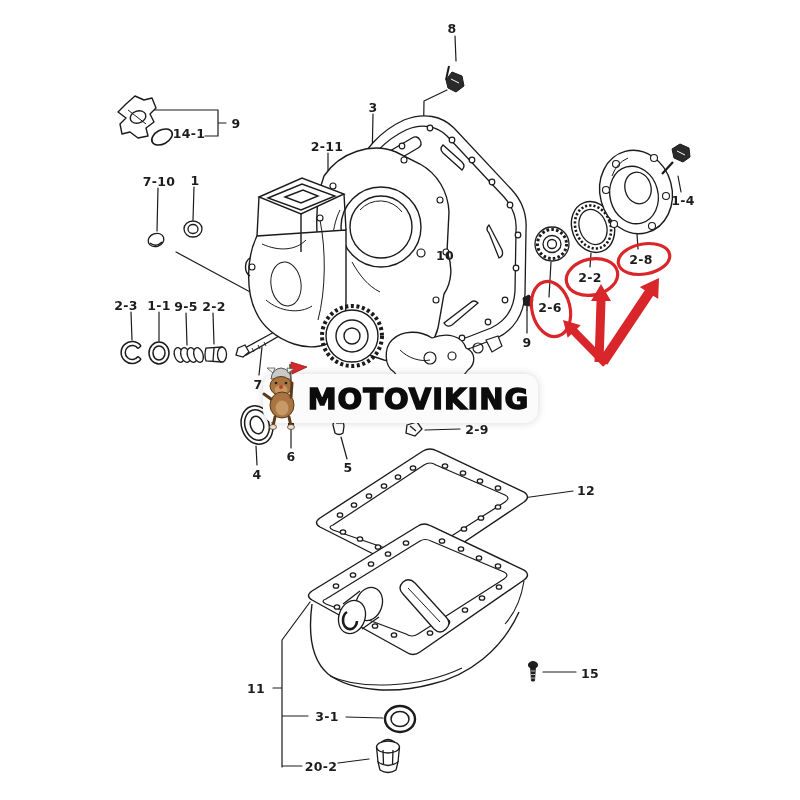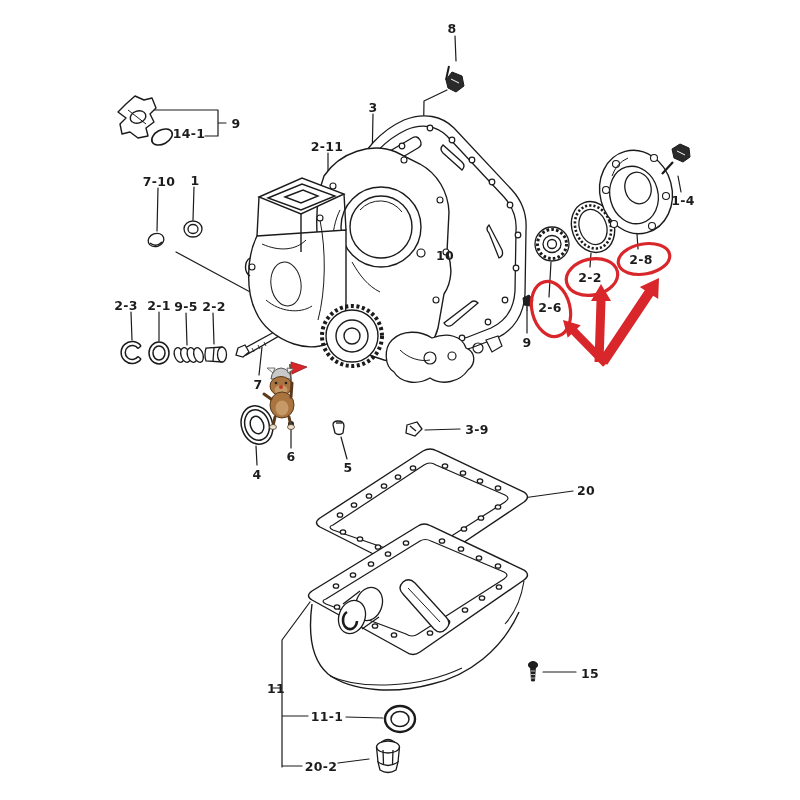--- a/index.html
+++ b/index.html
@@ -329,20 +329,23 @@
     <g>
       <ellipse cx="551" cy="309" rx="19" ry="28" transform="rotate(-14 551 309)" fill="none" stroke="#d9262b" stroke-width="3.2"></ellipse>
       <ellipse cx="592" cy="277" rx="26" ry="18" transform="rotate(-12 592 277)" fill="none" stroke="#d9262b" stroke-width="3.2"></ellipse>
       <ellipse cx="644" cy="259" rx="26" ry="15" transform="rotate(-10 644 259)" fill="none" stroke="#d9262b" stroke-width="3.2"></ellipse>
       <polygon points="603.1,366.8 608.9,361.2 577.1,328.7 580.7,325.2 563,320 567.7,337.8 571.3,334.3" fill="#d9262b"></polygon>
       <polygon points="594.5,362 603.5,362 605.5,301 611,301 601,284 591,301 596.5,301" fill="#d9262b"></polygon>
       <polygon points="598.8,359.2 607.2,364.8 653.2,295.8 658.2,299.1 659,278 639.8,286.9 644.8,290.2" fill="#d9262b"></polygon>
     </g>
   </svg>
 
+  <div class="brand-band">
+    <span class="brand-text">MOTOVIKING</span>
+  </div>
   <svg class="mascot" viewBox="0 0 50 72">
     <polygon points="30,3 46,8 31,15" fill="#d9262b" stroke="#8e1a1a" stroke-width="0.8"></polygon>
     <line x1="29" y1="5" x2="30" y2="24" stroke="#6b4a2a" stroke-width="1.8"></line>
     <path d="M10,20 Q11,10 20,9 Q29,10 30,20 Z" fill="#c9c9c9" stroke="#555555" stroke-width="1"></path>
     <polygon points="6,9 12,14 14,9" fill="#f2efe8" stroke="#555555" stroke-width="0.8"></polygon>
     <polygon points="33,10 27,14 26,9" fill="#f2efe8" stroke="#555555" stroke-width="0.8"></polygon>
     <ellipse cx="20" cy="27" rx="11" ry="9.5" fill="#a9743f" stroke="#5a3a1a" stroke-width="1"></ellipse>
     <ellipse cx="20" cy="31" rx="6.5" ry="4.8" fill="#c59a66" stroke="none"></ellipse>
     <circle cx="20" cy="28" r="2" fill="#c0392b"></circle>
     <circle cx="15" cy="24" r="1.3" fill="#222222"></circle>
@@ -363,26 +366,26 @@
   <span class="plabel" style="left:159px;top:181px">7-10</span>
   <span class="plabel" style="left:195px;top:180px">1</span>
   <span class="plabel" style="left:327px;top:146px">2-11</span>
   <span class="plabel" style="left:445px;top:255px">10</span>
   <span class="plabel" style="left:683px;top:200px">1-4</span>
   <span class="plabel" style="left:641px;top:259px">2-8</span>
   <span class="plabel" style="left:590px;top:277px">2-2</span>
   <span class="plabel" style="left:550px;top:307px">2-6</span>
   <span class="plabel" style="left:527px;top:342px">9</span>
   <span class="plabel" style="left:126px;top:305px">2-3</span>
-  <span class="plabel" style="left:159px;top:305px">2-1</span>
+  <span class="plabel" style="left:159px;top:305px">1-1</span>
   <span class="plabel" style="left:186px;top:306px">9-5</span>
   <span class="plabel" style="left:214px;top:306px">2-2</span>
   <span class="plabel" style="left:258px;top:384px">7</span>
   <span class="plabel" style="left:257px;top:474px">4</span>
   <span class="plabel" style="left:291px;top:456px">6</span>
   <span class="plabel" style="left:348px;top:467px">5</span>
-  <span class="plabel" style="left:477px;top:429px">3-9</span>
-  <span class="plabel" style="left:586px;top:490px">20</span>
-  <span class="plabel" style="left:276px;top:688px">11</span>
-  <span class="plabel" style="left:327px;top:716px">11-1</span>
+  <span class="plabel" style="left:477px;top:429px">2-9</span>
+  <span class="plabel" style="left:586px;top:490px">12</span>
+  <span class="plabel" style="left:256px;top:688px">11</span>
+  <span class="plabel" style="left:327px;top:716px">3-1</span>
   <span class="plabel" style="left:321px;top:766px">20-2</span>
   <span class="plabel" style="left:590px;top:673px">15</span>
 </div>
 
 </body></html>

